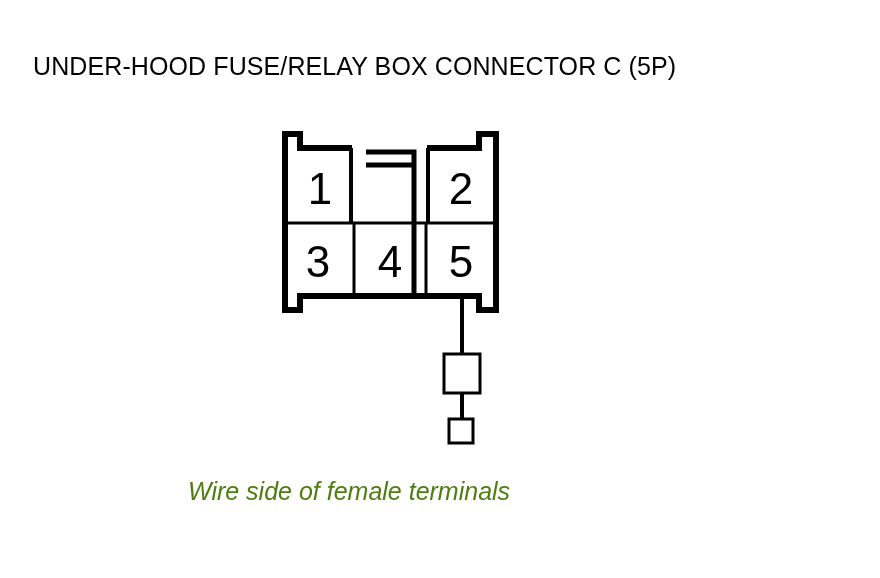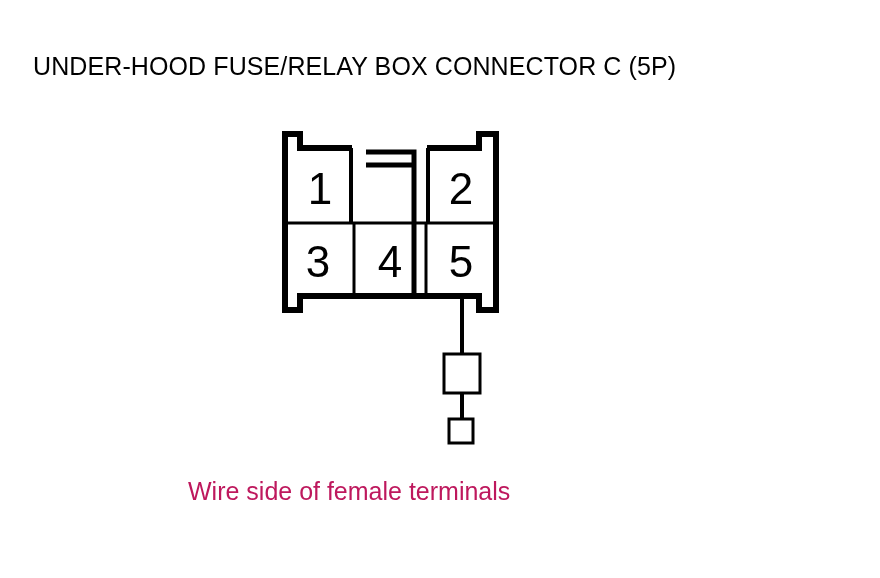--- a/index.html
+++ b/index.html
@@ -24,21 +24,22 @@
     letter-spacing: 0.1px;
     white-space: nowrap;
     color: #000000;
   }
   #caption {
     position: absolute;
     left: 188px;
     top: 477px;
     font-size: 25px;
     white-space: nowrap;
-    color: #be185d;
+    color: #4d7c0f;
+    font-style: italic;
   }
   #diagram {
     position: absolute;
     left: 0;
     top: 0;
   }
   .pin-num {
     font-family: "Liberation Sans", sans-serif;
     font-size: 44px;
     fill: #000000;

